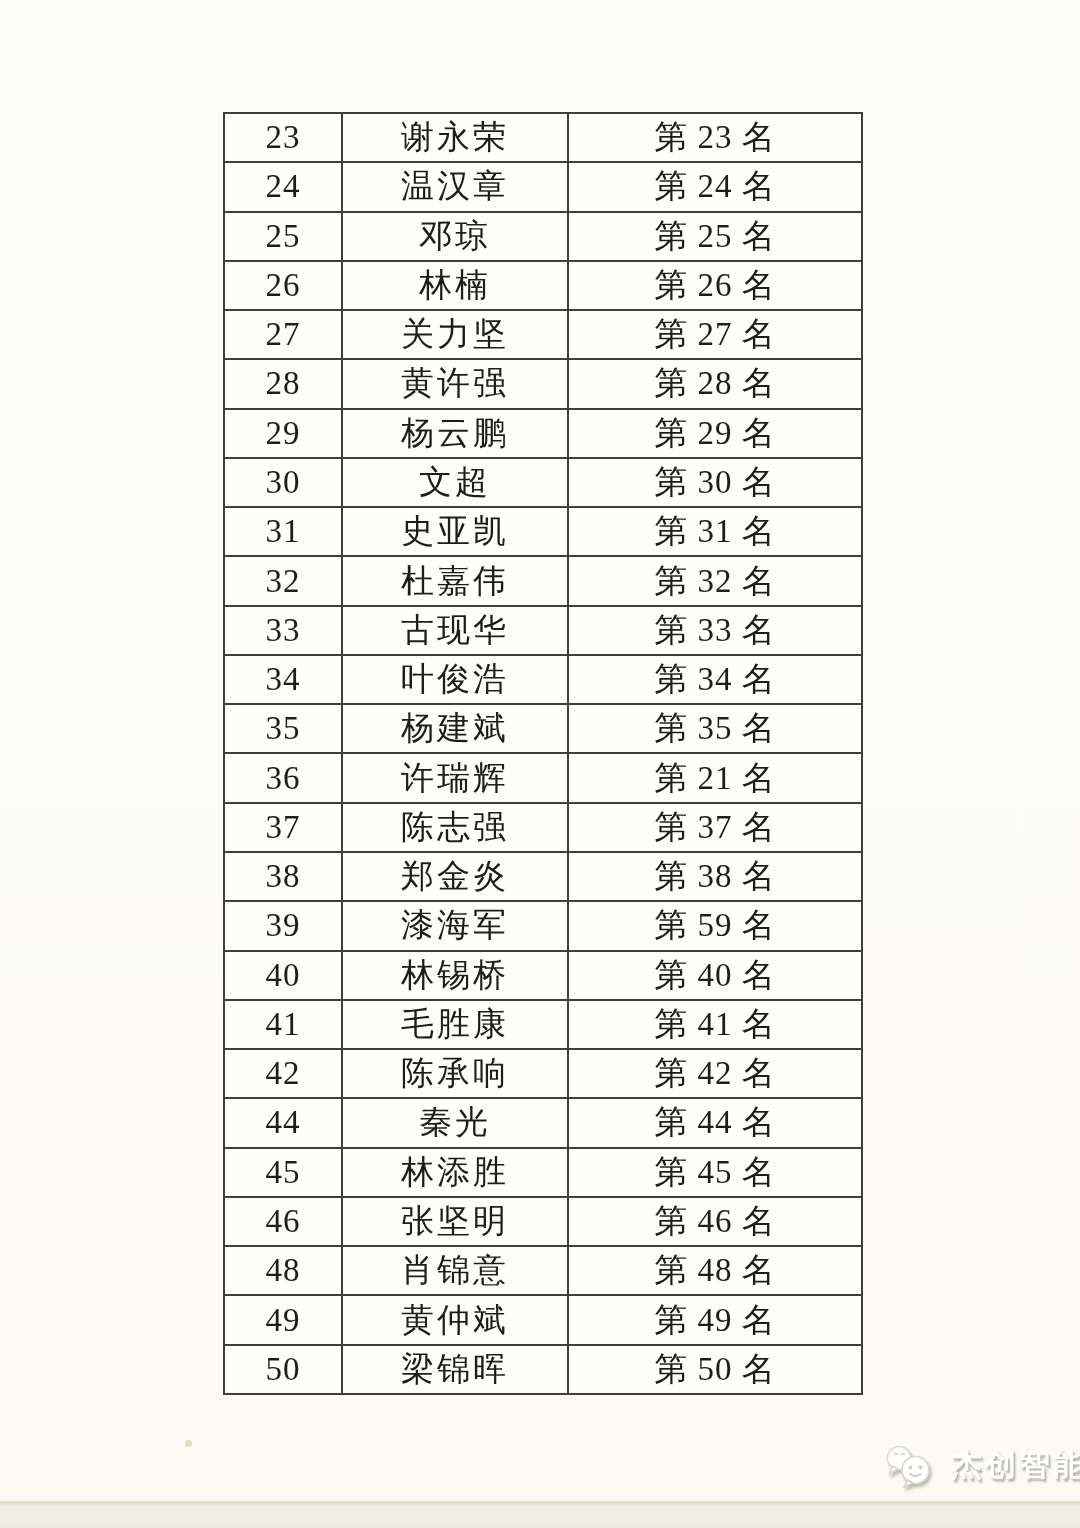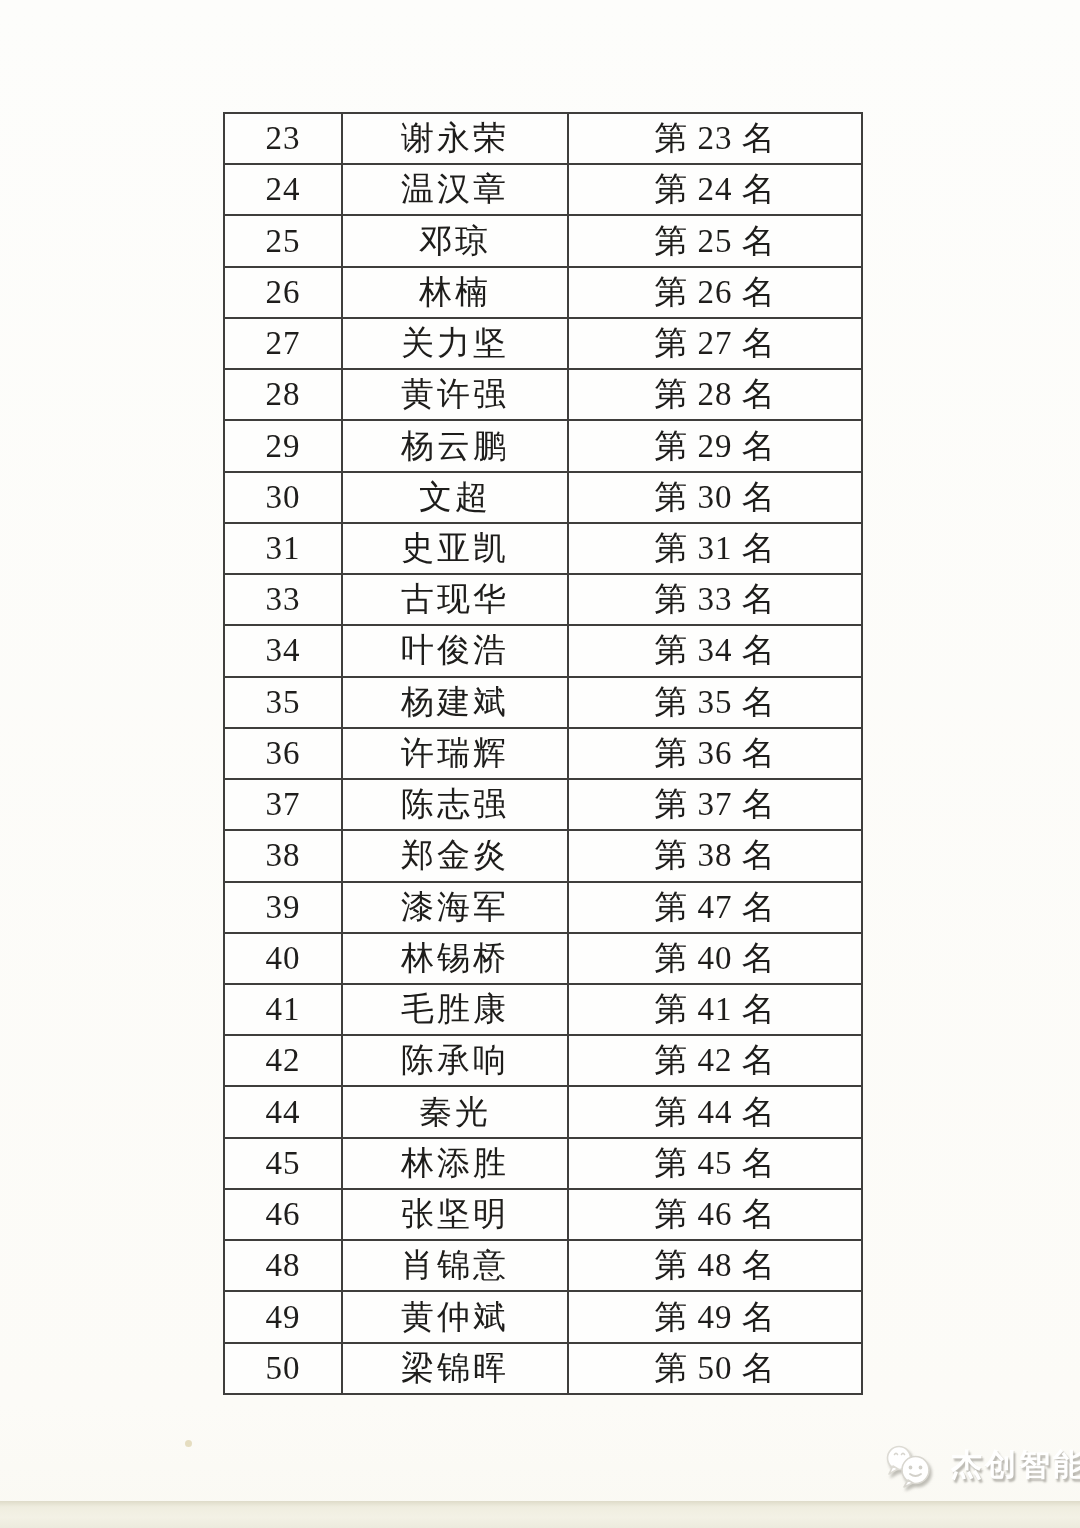--- a/index.html
+++ b/index.html
@@ -127,53 +127,58 @@
       <td class="c-no">30</td>
       <td class="c-name">文超</td>
       <td class="c-rank">第 30 名</td>
     </tr>
         <tr>
       <td class="c-no">31</td>
       <td class="c-name">史亚凯</td>
       <td class="c-rank">第 31 名</td>
     </tr>
         <tr>
+      <td class="c-no">32</td>
+      <td class="c-name">杜嘉伟</td>
+      <td class="c-rank">第 32 名</td>
+    </tr>
+        <tr>
       <td class="c-no">33</td>
       <td class="c-name">古现华</td>
       <td class="c-rank">第 33 名</td>
     </tr>
         <tr>
       <td class="c-no">34</td>
       <td class="c-name">叶俊浩</td>
       <td class="c-rank">第 34 名</td>
     </tr>
         <tr>
       <td class="c-no">35</td>
       <td class="c-name">杨建斌</td>
       <td class="c-rank">第 35 名</td>
     </tr>
         <tr>
       <td class="c-no">36</td>
       <td class="c-name">许瑞辉</td>
-      <td class="c-rank">第 36 名</td>
+      <td class="c-rank">第 21 名</td>
     </tr>
         <tr>
       <td class="c-no">37</td>
       <td class="c-name">陈志强</td>
       <td class="c-rank">第 37 名</td>
     </tr>
         <tr>
       <td class="c-no">38</td>
       <td class="c-name">郑金炎</td>
       <td class="c-rank">第 38 名</td>
     </tr>
         <tr>
       <td class="c-no">39</td>
       <td class="c-name">漆海军</td>
-      <td class="c-rank">第 47 名</td>
+      <td class="c-rank">第 59 名</td>
     </tr>
         <tr>
       <td class="c-no">40</td>
       <td class="c-name">林锡桥</td>
       <td class="c-rank">第 40 名</td>
     </tr>
         <tr>
       <td class="c-no">41</td>
       <td class="c-name">毛胜康</td>
       <td class="c-rank">第 41 名</td>

